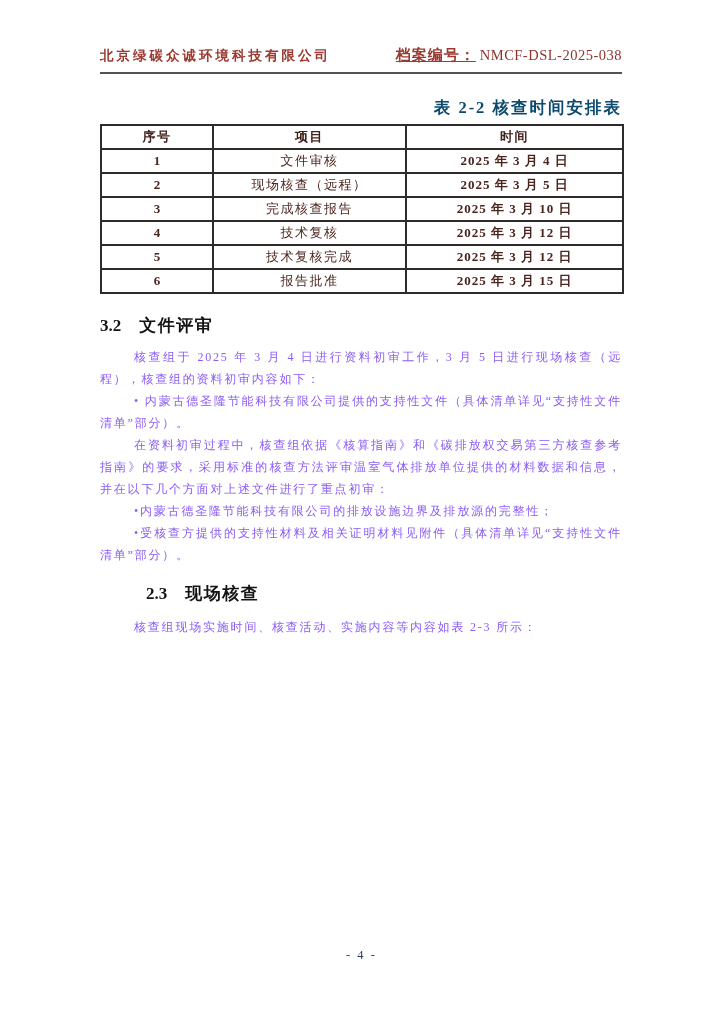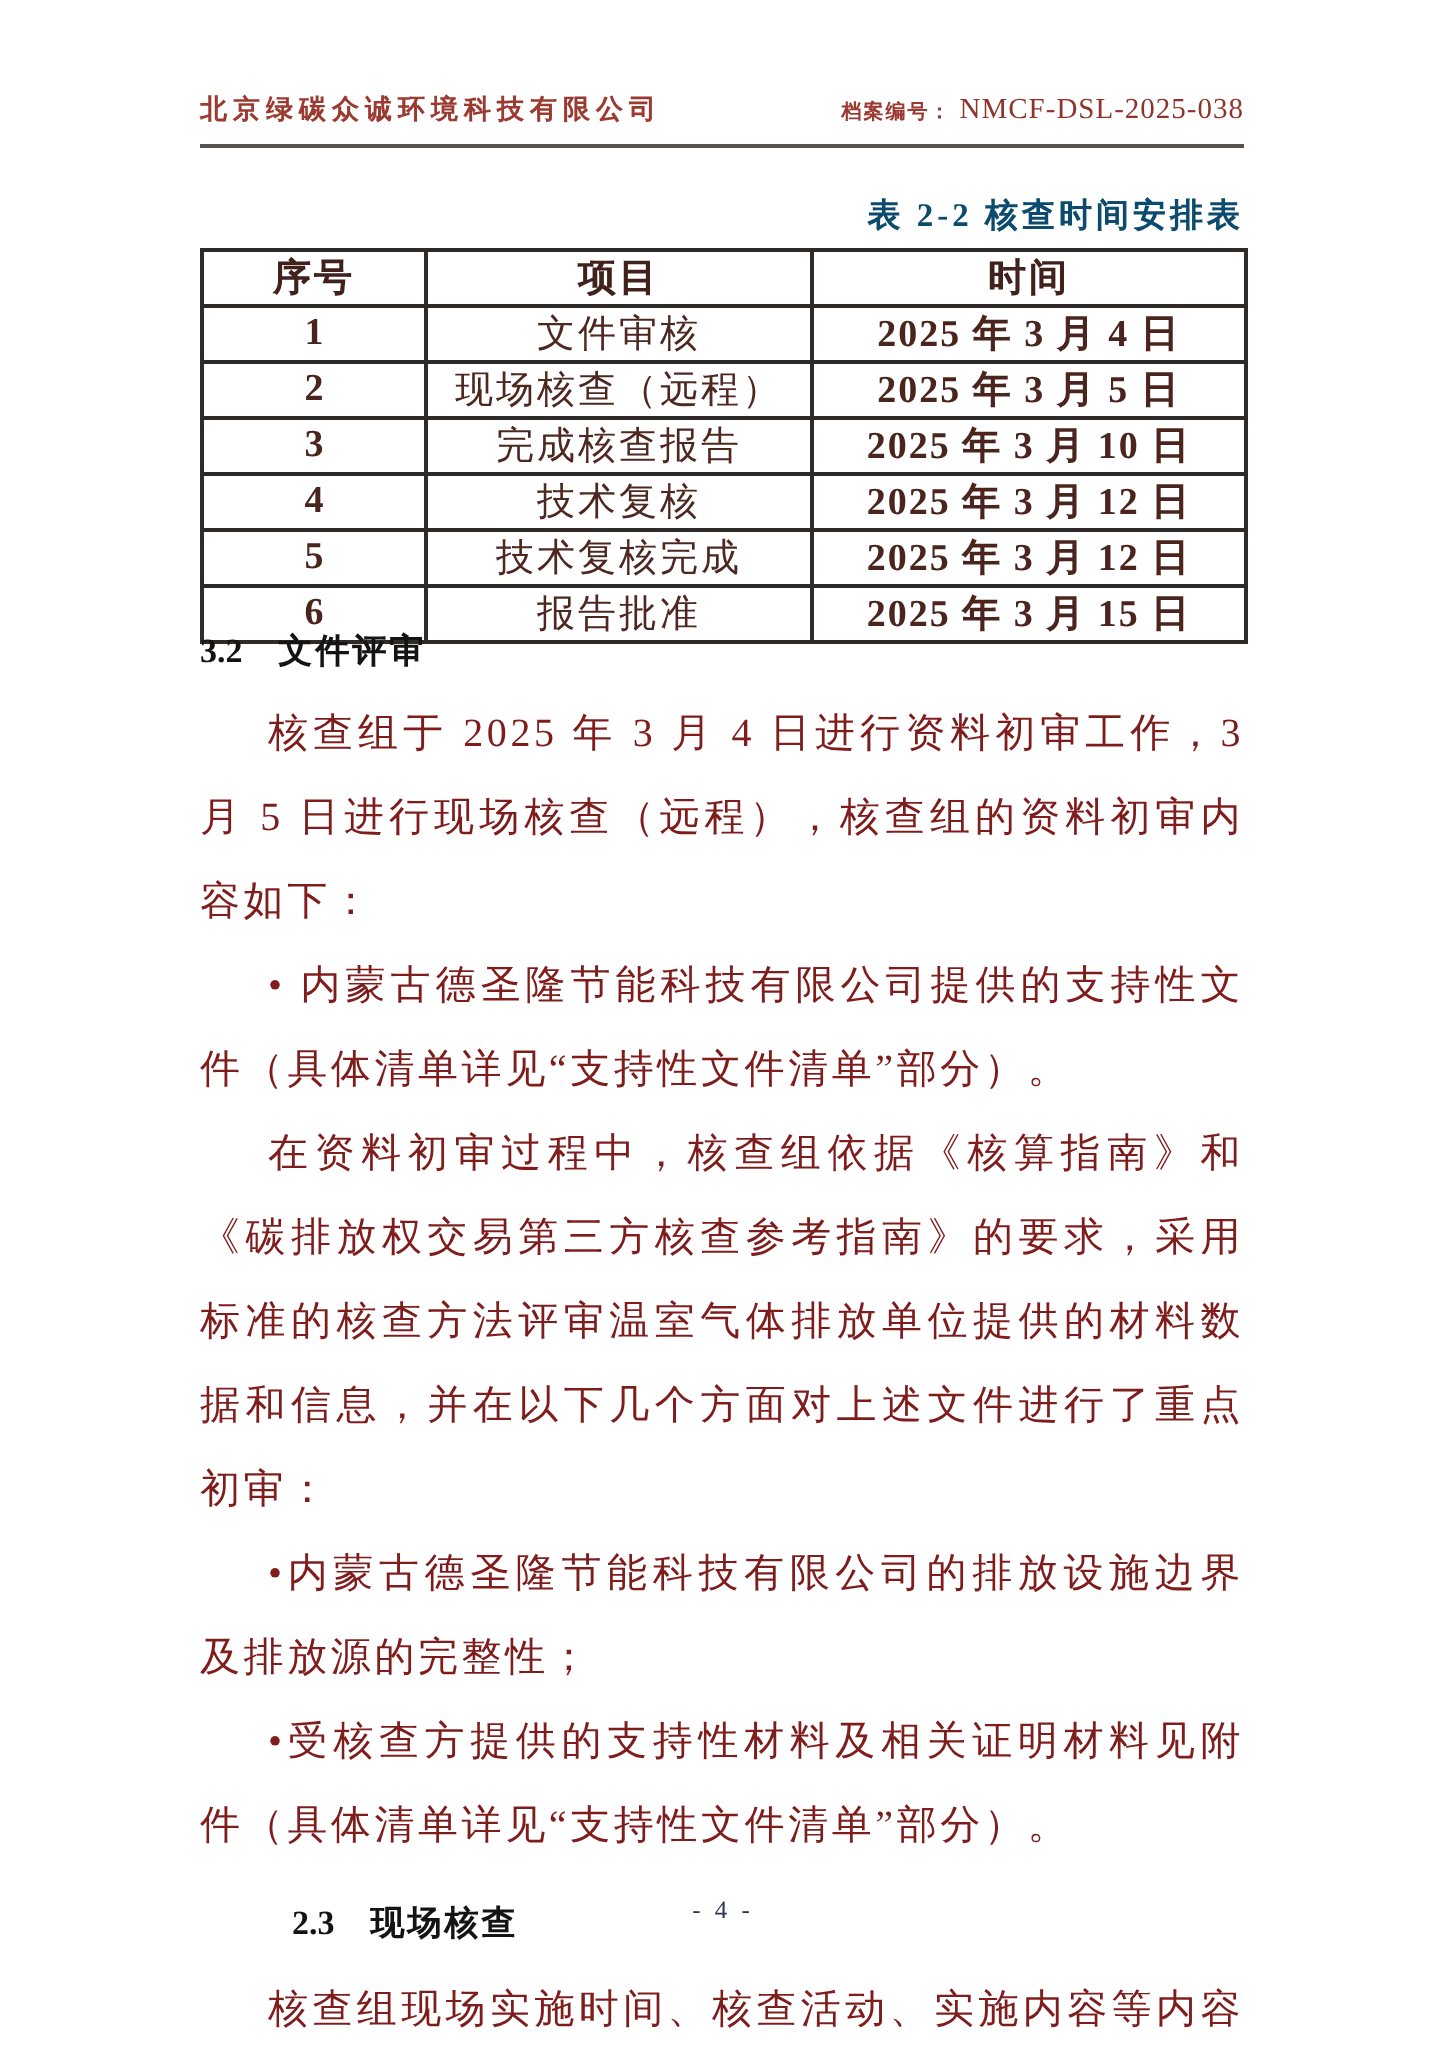--- a/index.html
+++ b/index.html
@@ -16,21 +16,21 @@
   
   .header-row {
     position: absolute; top: 46px; left: 100px; width: 522px;
     display: flex; justify-content: space-between; align-items: baseline;
   }
   .company {
     color: #9a3a30; font-weight: bold; font-size: 13.5px; letter-spacing: 3px;
     white-space: nowrap;
   }
   .archive { white-space: nowrap; }
-  .archive-label { color: #9a3a30; font-weight: bold; font-size: 10px; letter-spacing: 1px; }
+  .archive-label { color: #9a3a30; font-weight: bold; font-size: 15px; letter-spacing: 1px; text-decoration: underline; }
   .archive-number { color: #8f342c; font-weight: normal; font-size: 14.5px; letter-spacing: 0.5px; }
   .header-rule {
     position: absolute; top: 72px; left: 100px; width: 522px;
     border-top: 2px solid #555250;
   }
 
   
   .table-caption {
     position: absolute; top: 97px; left: 100px; width: 522px;
     text-align: right; font-weight: bold; font-size: 16.5px;
@@ -40,42 +40,42 @@
     position: absolute; top: 124px; left: 100px; width: 522px;
     border-collapse: collapse; table-layout: fixed;
   }
   table.schedule col.c1 { width: 112px; }
   table.schedule col.c2 { width: 193px; }
   table.schedule col.c3 { width: 217px; }
   table.schedule th, table.schedule td {
     border: 2px solid #2e2b29;
     height: 24px; padding: 0 2px;
     text-align: center; vertical-align: middle;
-    font-size: 19px; color: #4a241d; letter-spacing: 1.5px;
+    font-size: 13px; color: #4a241d; letter-spacing: 1.5px;
   }
   table.schedule th { font-weight: bold; color: #41211b; }
   table.schedule td.num { font-weight: bold; letter-spacing: 0; }
   table.schedule td.item { font-weight: normal; color: #4e2820; }
   table.schedule td.time { font-weight: bold; letter-spacing: 1px; }
 
   
   .content {
     position: absolute; top: 312px; left: 100px; width: 522px;
     color: #2e2a27;
   }
   .sec-heading {
     font-size: 17px; font-weight: bold; color: #161412;
     letter-spacing: 1.5px; line-height: 28px; margin: 0;
   }
   .sec-heading .sec-num { margin-right: 18px; letter-spacing: 0; }
   .sec-heading.indented { margin-left: 46px; }
   .content p.body-para {
-    margin: 0; font-size: 20px; line-height: 42px;
+    margin: 0; font-size: 12px; line-height: 22px;
     letter-spacing: 1.8px; text-align: justify; text-indent: 34px;
-    color: #7f1d1d;
+    color: #8b5cf6;
   }
   .gap-sm { height: 6px; }
   .gap-heading-23 { height: 14px; }
   .gap-after-23 { height: 8px; }
 
   
   .footer {
     position: absolute; top: 948px; left: 0; width: 723px;
     text-align: center; font-size: 12.5px; color: #2c3a55;
     letter-spacing: 2px;

